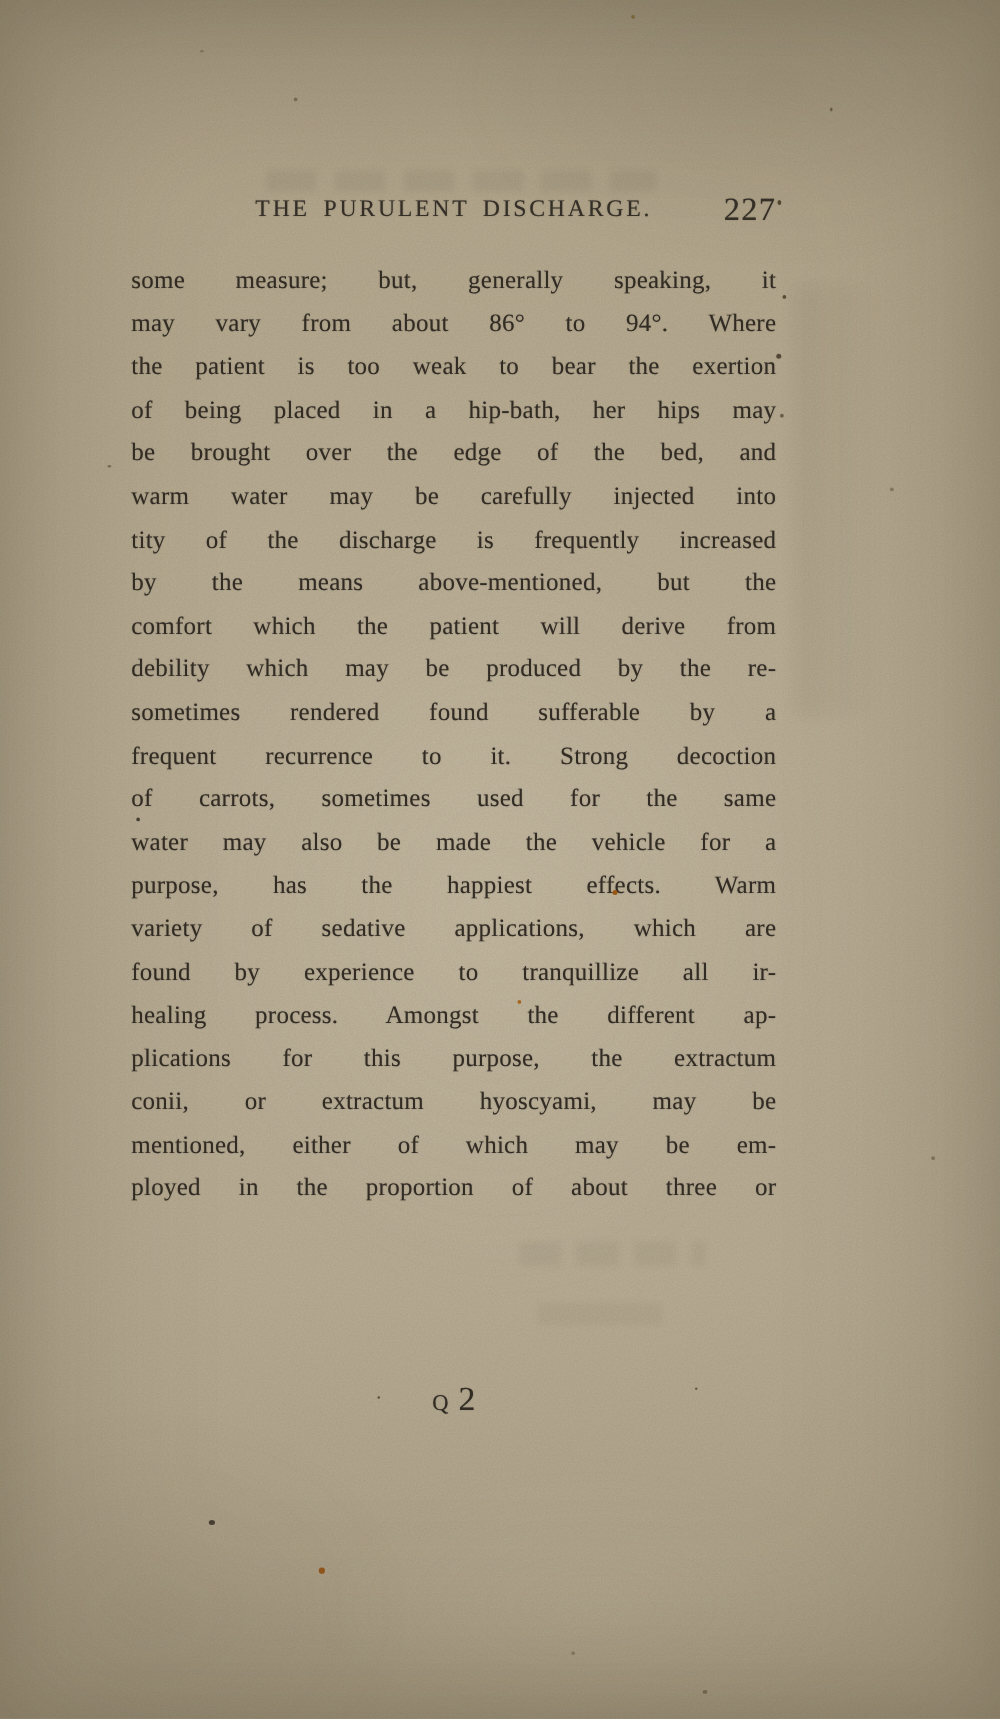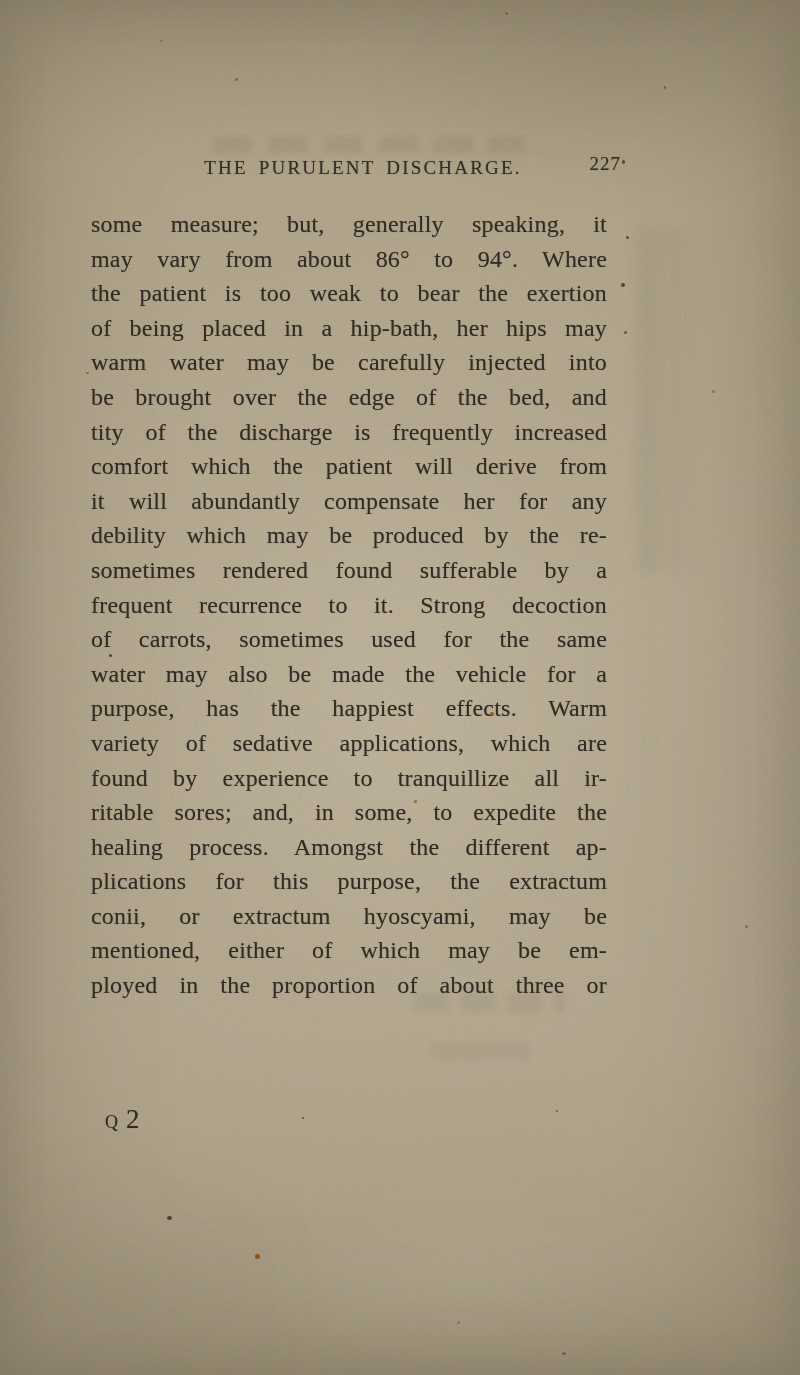--- a/index.html
+++ b/index.html
@@ -60,42 +60,42 @@
   }
   .running-title {
     position: absolute; left: 0; right: 0; text-align: center;
     font-size: 19px; letter-spacing: 2.2px; word-spacing: 4px;
     color: #373129;
     text-shadow: 0 0 1px rgba(51,45,37,0.45);
     white-space: nowrap;
   }
   .page-number {
     position: absolute; right: 0; top: -4px;
-    font-size: 19px; letter-spacing: 1px;
+    font-size: 26px; letter-spacing: 1px;
     color: #373129;
     text-shadow: 0 0 1px rgba(51,45,37,0.45);
     text-align: center;
   }
 
   
   .body-text {
-    position: absolute; left: 91px; top: 207px; width: 516px;
-    font-size: 24px; line-height: 34.6px; letter-spacing: 0.2px;
+    position: absolute; left: 105px; top: 207px; width: 516px;
+    font-size: 20px; line-height: 34.6px; letter-spacing: 0.2px;
     text-shadow: 0 0 1px rgba(51,45,37,0.40);
   }
   .line {
     text-align: justify;
     text-align-last: justify;
     white-space: normal;
   }
 
   
   .signature {
     position: absolute; left: 105px; top: 1104px; width: 516px;
-    text-align: left;
+    text-align: center;
     text-shadow: 0 0 1px rgba(51,45,37,0.40);
   }
   .signature .sig-letter { font-size: 18px; letter-spacing: 2px; }
   .signature .sig-number { font-size: 27px; margin-left: 6px; }
 
   
   .speck { position: absolute; border-radius: 50%; pointer-events: none; }
 
   .grain { position: absolute; inset: 0; opacity: 0.28; mix-blend-mode: multiply; pointer-events: none; }
 </style>
@@ -117,34 +117,33 @@
   <div class="header-row">
     <div class="running-title">THE PURULENT DISCHARGE.</div>
     <div class="page-number">227</div>
   </div>
 
   <div class="body-text">
     <div class="line">some measure; but, generally speaking, it</div>
     <div class="line">may vary from about 86° to 94°. Where</div>
     <div class="line">the patient is too weak to bear the exertion</div>
     <div class="line">of being placed in a hip-bath, her hips may</div>
+    <div class="line">be brought over the edge of the bed, and</div>
     <div class="line">warm water may be carefully injected into</div>
-    <div class="line">be brought over the edge of the bed, and</div>
     <div class="line">tity of the discharge is frequently increased</div>
+    <div class="line">by the means above-mentioned, but the</div>
     <div class="line">comfort which the patient will derive from</div>
-    <div class="line">it will abundantly compensate her for any</div>
     <div class="line">debility which may be produced by the re-</div>
     <div class="line">sometimes rendered found sufferable by a</div>
     <div class="line">frequent recurrence to it. Strong decoction</div>
     <div class="line">of carrots, sometimes used for the same</div>
     <div class="line">water may also be made the vehicle for a</div>
     <div class="line">purpose, has the happiest effects. Warm</div>
     <div class="line">variety of sedative applications, which are</div>
     <div class="line">found by experience to tranquillize all ir-</div>
-    <div class="line">ritable sores; and, in some, to expedite the</div>
     <div class="line">healing process. Amongst the different ap-</div>
     <div class="line">plications for this purpose, the extractum</div>
     <div class="line">conii, or extractum hyoscyami, may be</div>
     <div class="line">mentioned, either of which may be em-</div>
     <div class="line">ployed in the proportion of about three or</div>
   </div>
 
   <div class="signature">
     <span class="sig-letter">Q</span><span class="sig-number">2</span>
   </div>

